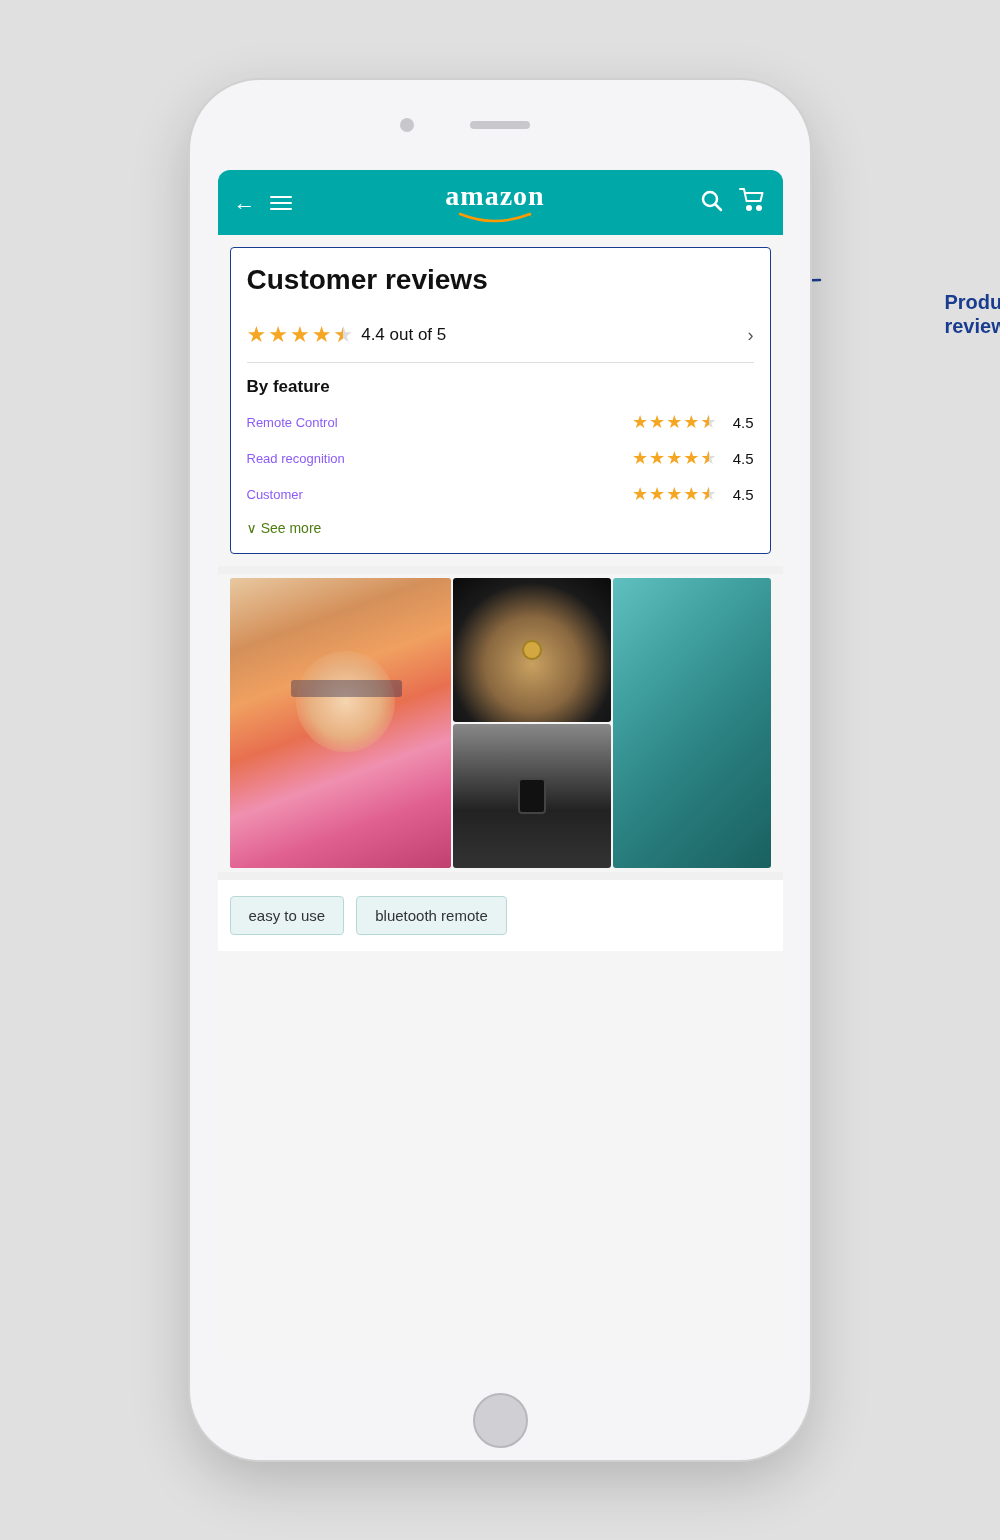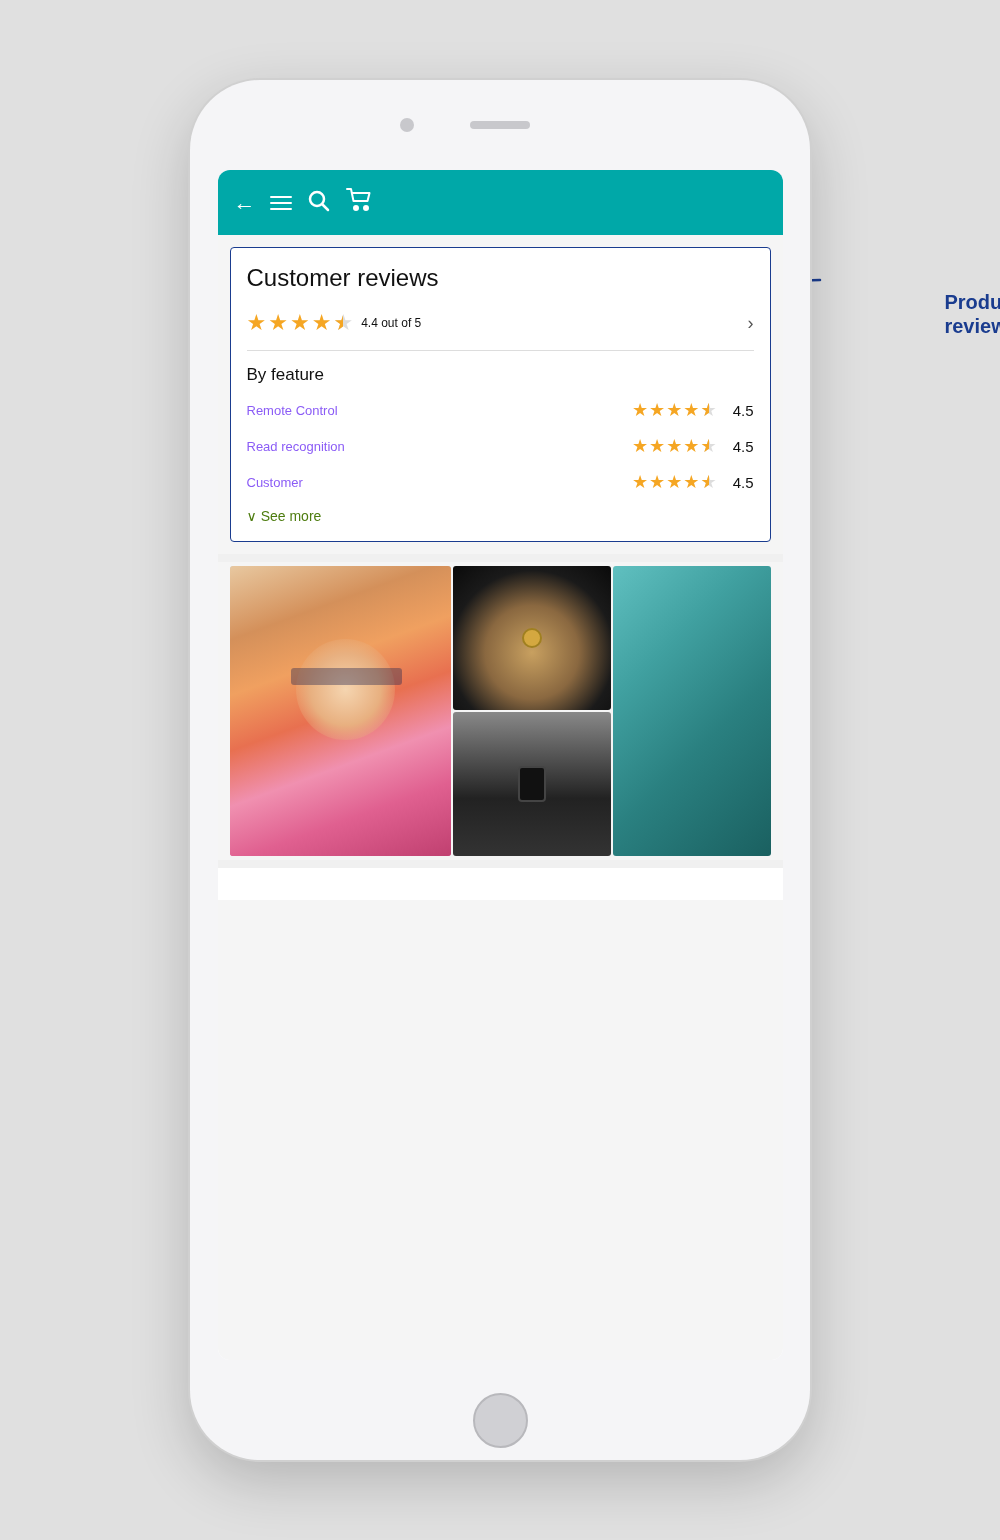--- a/index.html
+++ b/index.html
@@ -149,24 +149,24 @@
     
     .reviews-card {
       margin: 12px;
       background: white;
       border: 1.5px solid #1a3c8f;
       border-radius: 4px;
       padding: 16px;
     }
 
     .reviews-title {
-      font-size: 24px;
-      font-weight: normal;
+      font-size: 28px;
+      font-weight: bold;
       color: #111;
-      margin-bottom: 18px;
+      margin-bottom: 26px;
     }
 
     .rating-row {
       display: flex;
       align-items: center;
       gap: 8px;
       margin-bottom: 6px;
     }
 
     .stars-container {
@@ -178,21 +178,21 @@
       font-size: 22px;
       color: #f5a623;
     }
 
     .star-half {
       font-size: 22px;
       color: #f5a623;
     }
 
     .rating-value {
-      font-size: 12px;
+      font-size: 17px;
       color: #111;
       font-weight: normal;
     }
 
     .chevron-right {
       margin-left: auto;
       color: #555;
       font-size: 18px;
       cursor: pointer;
     }
@@ -204,21 +204,21 @@
     }
 
     .divider {
       border: none;
       border-top: 1px solid #ddd;
       margin: 14px 0;
     }
 
     .by-feature-title {
       font-size: 17px;
-      font-weight: normal;
+      font-weight: bold;
       color: #111;
       margin-bottom: 14px;
     }
 
     .feature-row {
       display: flex;
       align-items: center;
       margin-bottom: 14px;
     }
 
@@ -435,20 +435,28 @@
     </div>
 
     <div class="phone-screen">
 
       <div class="amazon-header">
         <div class="header-back">←</div>
         <div class="header-menu">
           <span></span>
           <span></span>
           <span></span>
+        </div>
+        <div class="amazon-logo">
+          <div class="amazon-logo-text">amazon</div>
+
+          <svg width="80" height="14">
+            <path d="M 5 4 Q 40 18 75 4" stroke="#ff9900" stroke-width="2.5" fill="none" stroke-linecap="round"></path>
+            <polygon points="72,2 78,8 74,5" fill="#ff9900"></polygon>
+          </svg>
         </div>
         <div class="header-icons">
           <div class="header-icon">
             <svg width="24" height="24" viewBox="0 0 24 24" fill="none" stroke="white" stroke-width="2.5" stroke-linecap="round">
               <circle cx="11" cy="11" r="7"></circle>
               <line x1="16.5" y1="16.5" x2="22" y2="22"></line>
             </svg>
           </div>
           <div class="header-icon cart-icon-wrapper">
             <svg width="28" height="24" viewBox="0 0 28 24" fill="none" stroke="white" stroke-width="2" stroke-linecap="round" stroke-linejoin="round">
@@ -564,20 +572,24 @@
             <div class="photo-teal-content">
 
               <div style="width:100%;height:100%;background:linear-gradient(135deg,#60c0c0 0%,#40a0a0 30%,#2a8080 60%,#1a6060 100%);"></div>
             </div>
           </div>
         </div>
 
         <div class="section-divider"></div>
 
         <div class="read-reviews-section">
+          <div class="review-tags">
+            <button class="review-tag">easy to use</button>
+            <button class="review-tag">bluetooth remote</button>
+          </div>
         </div>
 
       </div>
     </div>
 
     <div class="phone-bottom">
       <div class="home-button"></div>
     </div>
 
   </div>

